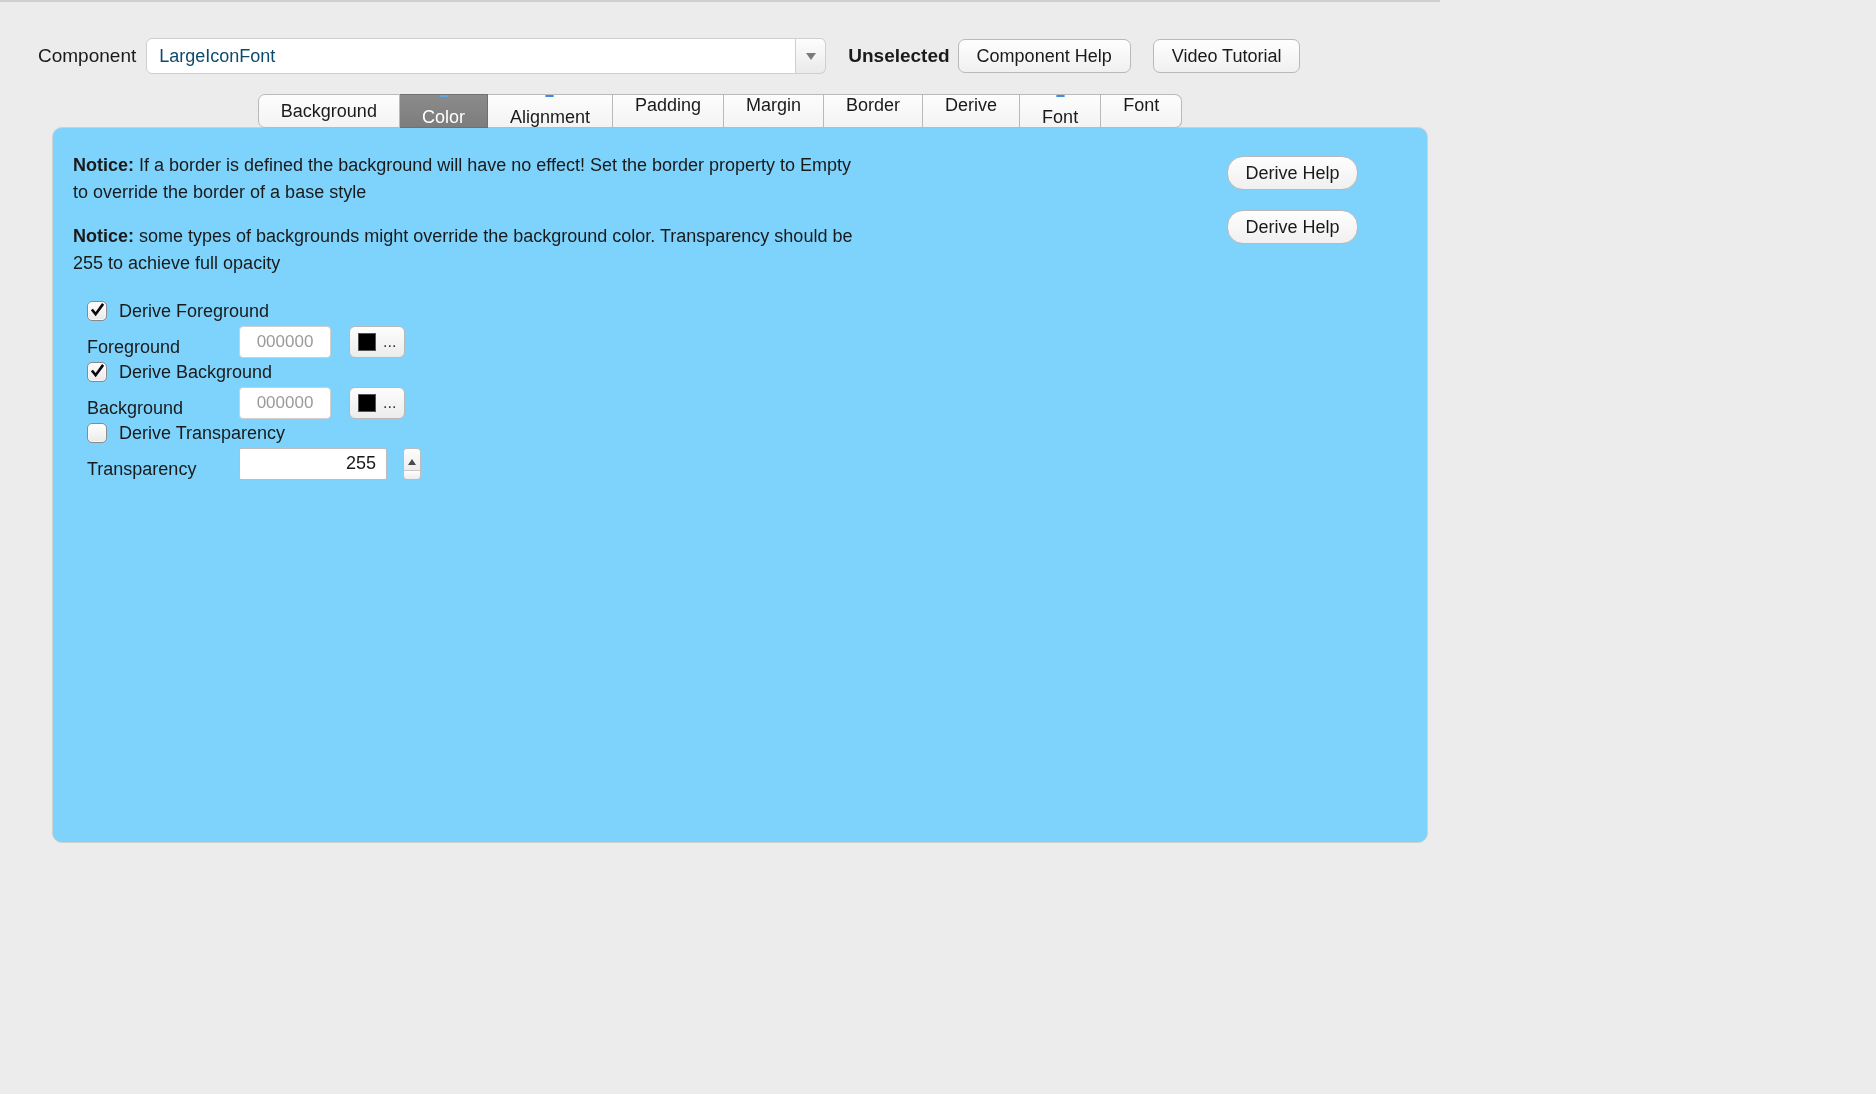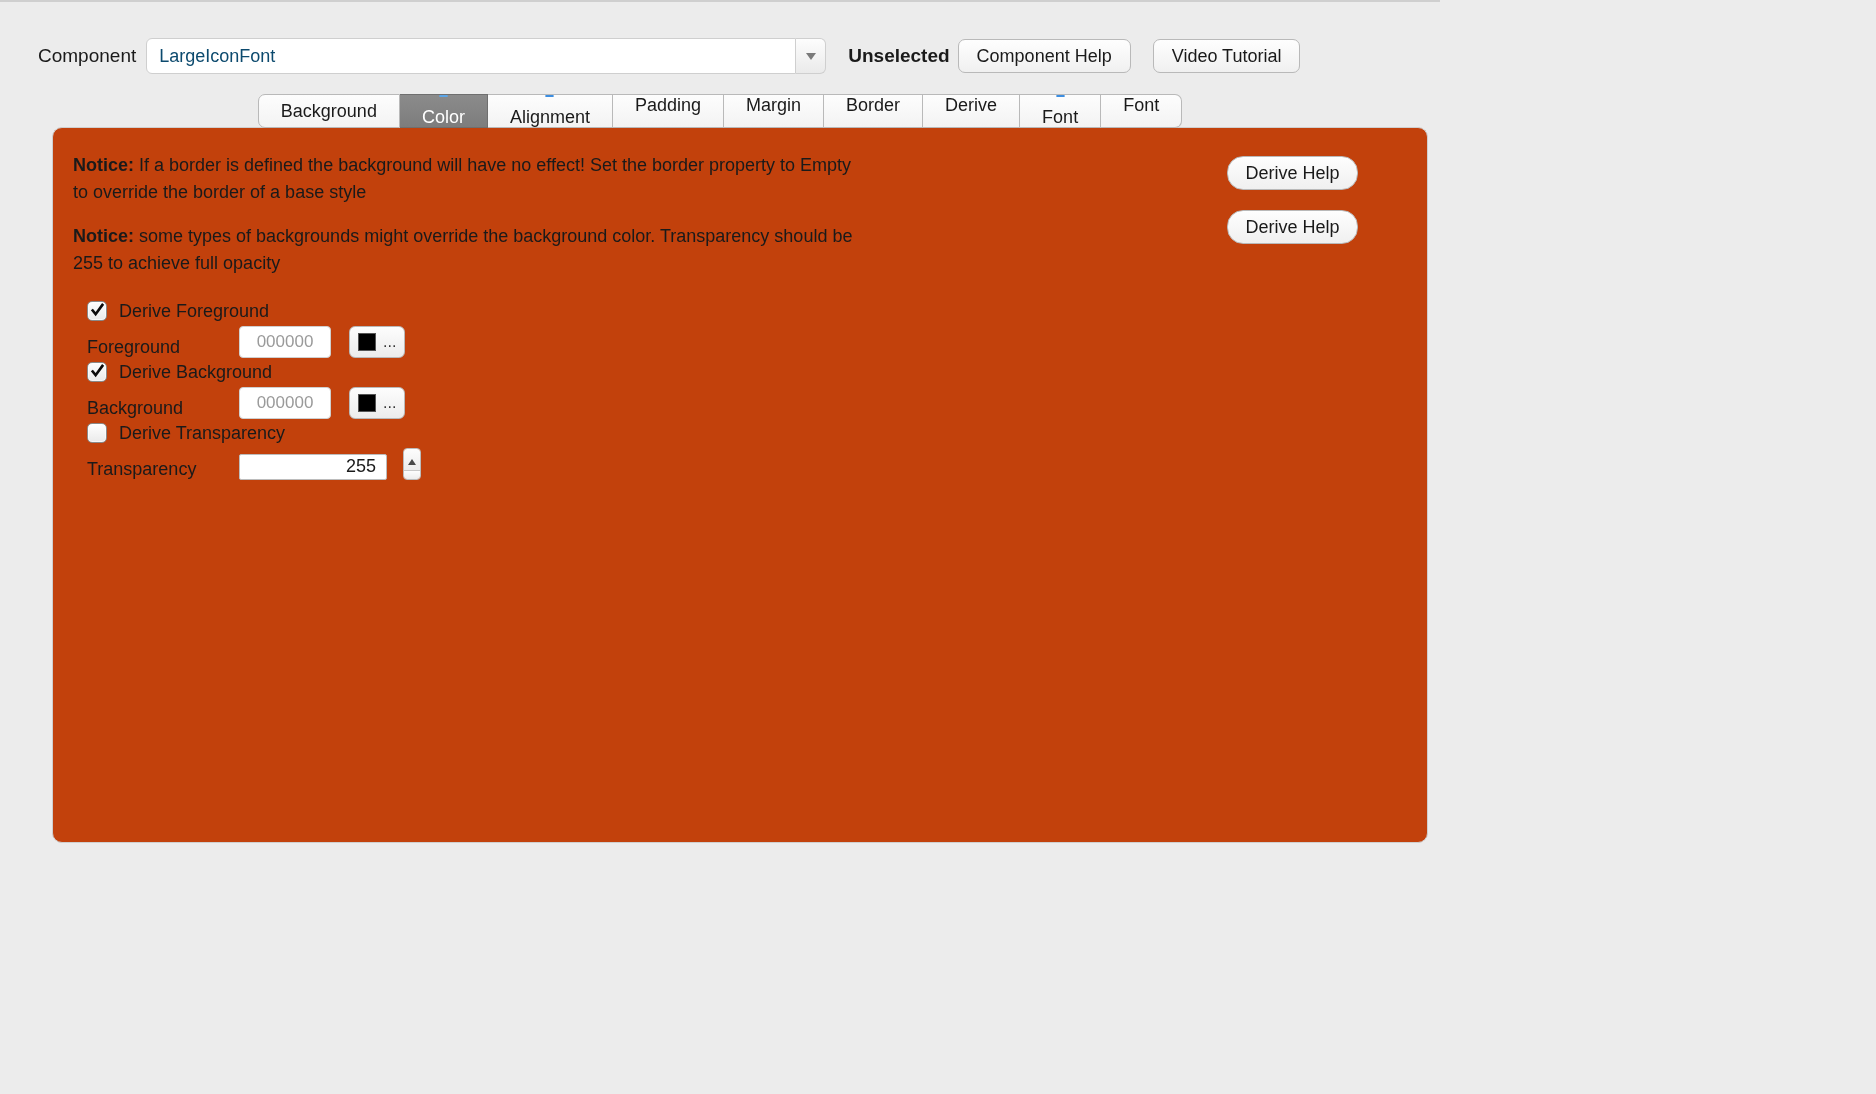--- a/index.html
+++ b/index.html
@@ -105,21 +105,21 @@
     border-radius: 2px;
     display: inline-block;
   }
   .tab.selected .dot { background:#7cc0ff; border-color:#5ca6e8; }
 
   
   .panel {
     margin: 0 16px 0 52px;
     border: 1px solid #cfcfcf;
     border-radius: 10px;
-    background: #c2410c;
+    background: #7dd3fc;
     width: 1376px;
     height: 716px;
     padding: 24px 20px 20px 20px;
     margin-top: -1px;
     position: relative;
     z-index: 1;
     display: flex;
   }
   .panel-left {
     flex: 1;
@@ -190,21 +190,21 @@
     gap: 7px;
     font-size: 16px;
     color: #333;
   }
   .swatch {
     width: 18px; height: 18px;
     background: #000;
     border: 1px solid #555;
   }
   .num-input {
-    width: 148px; height: 26px;
+    width: 148px; height: 32px;
     border: 1px solid #bcbcbc;
     border-radius: 2px;
     background: #fff;
     font-size: 18px;
     text-align: right;
     padding-right: 10px;
     color: #1a1a1a;
   }
   .spinner {
     width: 18px; height: 32px;

